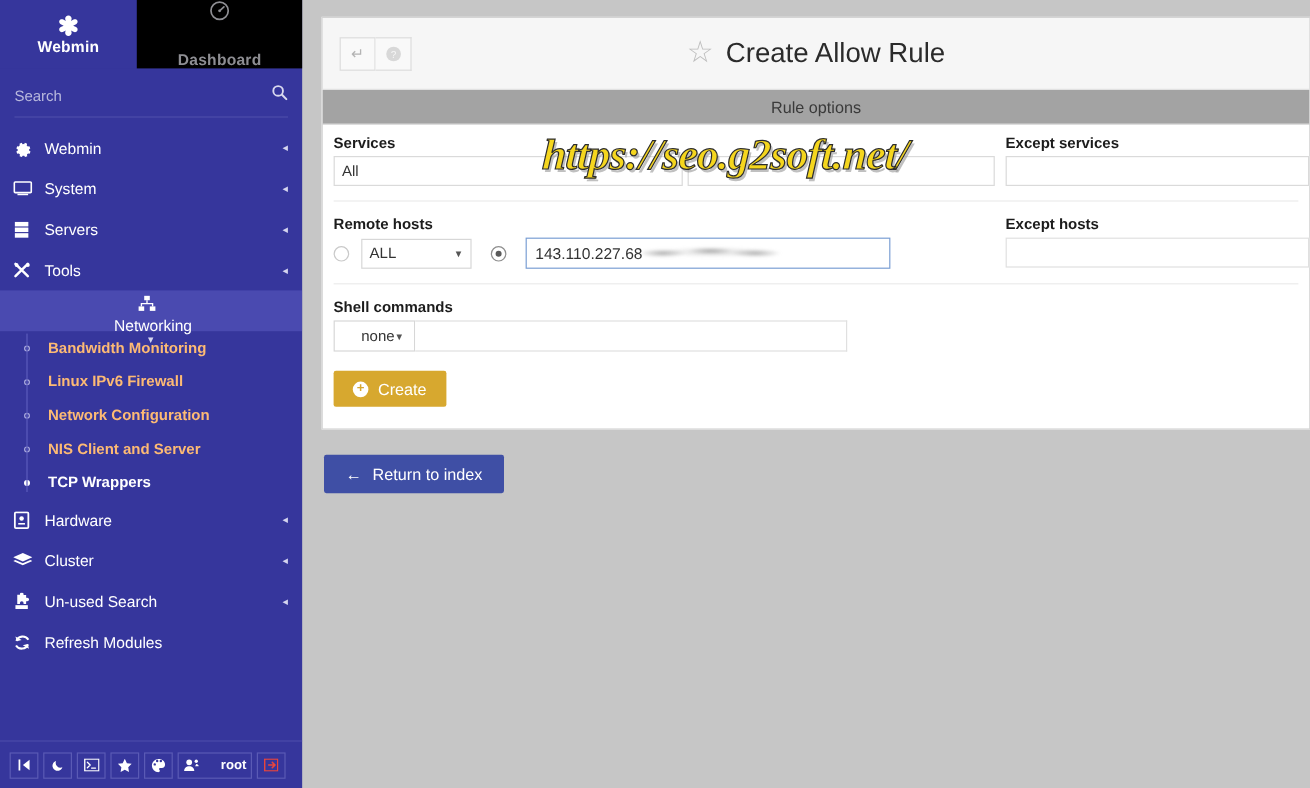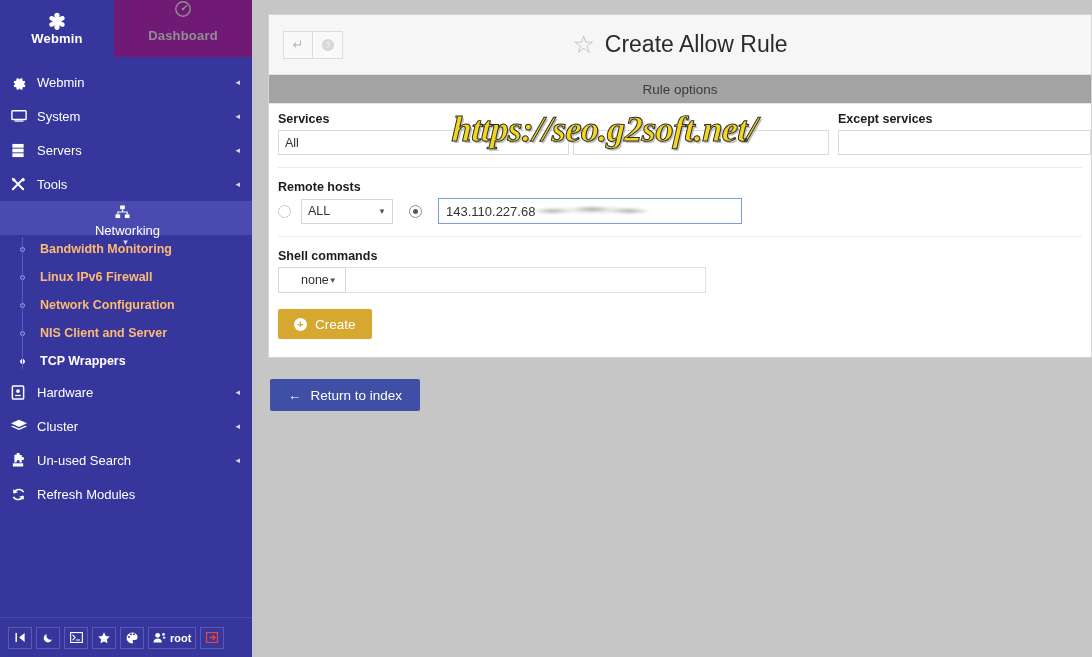--- a/index.html
+++ b/index.html
@@ -37,26 +37,26 @@
     background: #36369c;
     color: #ffffff;
     display: flex;
     flex-direction: column;
     align-items: center;
     justify-content: center;
     gap: 1px;
   }
   .brand-right {
     width: 138px;
-    background: #701a75;
+    background: #000000;
     color: #8e8e93;
     display: flex;
     flex-direction: column;
     align-items: center;
-    justify-content: flex-start;
+    justify-content: space-between;
     gap: 10px;
   }
   .brand-label {
     font-size: 13px;
     font-weight: bold;
     letter-spacing: .2px;
   }
   .brand-ico { line-height: 0; }
 
   .searchrow {
@@ -158,21 +158,21 @@
     min-width: 24px;
     border: 1px solid #5a5ab5;
     display: flex;
     align-items: center;
     justify-content: center;
     color: #ffffff;
     font-size: 11px;
     margin-right: 4px;
     cursor: pointer;
     padding: 0 4px;
-    gap: 4px;
+    gap: 18px;
   }
   .fbtn.logout { color: #e8453c; border-color: #5a5ab5; }
   .fbtn .fb-text { font-size: 11px; font-weight: bold; }
 
   
   #main {
     flex: 1 1 auto;
     height: 657px;
     position: relative;
     background: #c6c6c6;
@@ -443,20 +443,29 @@
           <svg width="18" height="18" viewBox="0 0 20 20">
               <circle cx="10" cy="10" r="8" fill="none" stroke="#8e8e93" stroke-width="1.6"></circle>
               <path d="M10 10 L14 6.4" stroke="#8e8e93" stroke-width="1.6" stroke-linecap="round"></path>
               <circle cx="10" cy="10" r="1.3" fill="#8e8e93"></circle>
             </svg>
         </span>
         <span class="brand-label">Dashboard</span>
       </div>
     </div>
 
+    <div class="searchrow">
+      <input class="search-input" type="text" placeholder="Search" style="">
+      <span>
+        <svg width="14" height="14" viewBox="0 0 16 16">
+            <circle cx="6.6" cy="6.6" r="4.6" fill="none" stroke="#d9d9ef" stroke-width="1.8"></circle>
+            <path d="M10.3 10.3 L14.4 14.4" stroke="#d9d9ef" stroke-width="2" stroke-linecap="round"></path>
+          </svg>
+      </span>
+    </div>
 
     <div class="navscroll">
 
       <div class="nav-item">
         <span class="ni-ico">
           <svg width="15" height="15" viewBox="0 0 16 16">
               <path fill="#fff" d="M8 5.1A2.9 2.9 0 1 0 8 10.9 2.9 2.9 0 0 0 8 5.1zm0 4.4A1.5 1.5 0 1 1 8 6.5a1.5 1.5 0 0 1 0 3zM14 8.9l1.2-.7-.8-2-1.4.3a5.6 5.6 0 0 0-1-1L12.4 4 10.4 3.2l-.7 1.2a5.8 5.8 0 0 0-1.4 0L7.6 3.2 5.6 4l.3 1.4a5.6 5.6 0 0 0-1 1L3.6 6.2l-.8 2 1.2.7a5.8 5.8 0 0 0 0 1.4l-1.2.7.8 2 1.4-.3a5.6 5.6 0 0 0 1 1l-.3 1.4 2 .8.7-1.2a5.8 5.8 0 0 0 1.4 0l.7 1.2 2-.8-.3-1.4a5.6 5.6 0 0 0 1-1l1.4.3.8-2-1.2-.7a5.8 5.8 0 0 0 0-1.4z"></path>
             </svg>
         </span>
         <span class="ni-label">Webmin</span>
@@ -690,20 +699,24 @@
                 <span>ALL</span>
                 <span class="caret">▼</span>
               </div>
               <span class="radio on" style="margin-left:16px"></span>
               <span class="host-wrap">
                 <input class="host-input" type="text" value="143.110.227.68" style="">
                 <span class="blurbar"></span>
               </span>
             </div>
           </div>
+          <div class="excepthosts" style="flex:1 1 auto">
+            <div class="flabel">Except hosts</div>
+            <input class="finput except-input" type="text" value="" style="">
+          </div>
         </div>
 
         <div class="sep"></div>
 
         <div class="shellrow">
           <div class="flabel">Shell commands</div>
           <div class="shell-line">
             <div class="shell-sel">
               <span>none</span>
               <span class="caret" style="font-size:8px;color:#555">▼</span>

